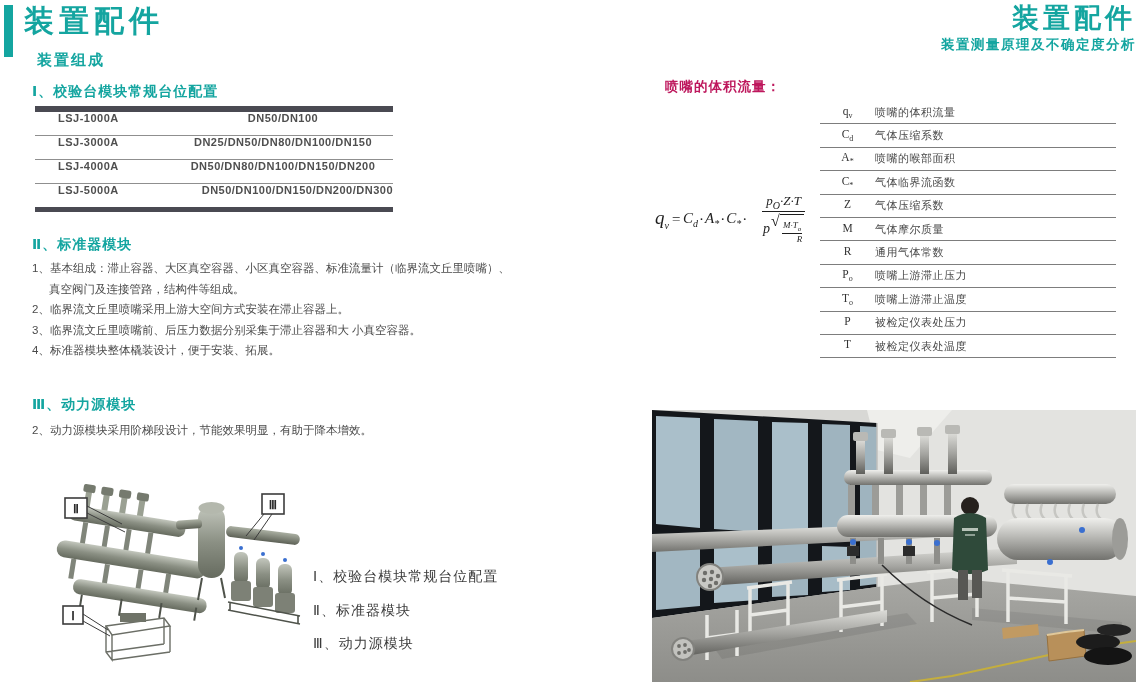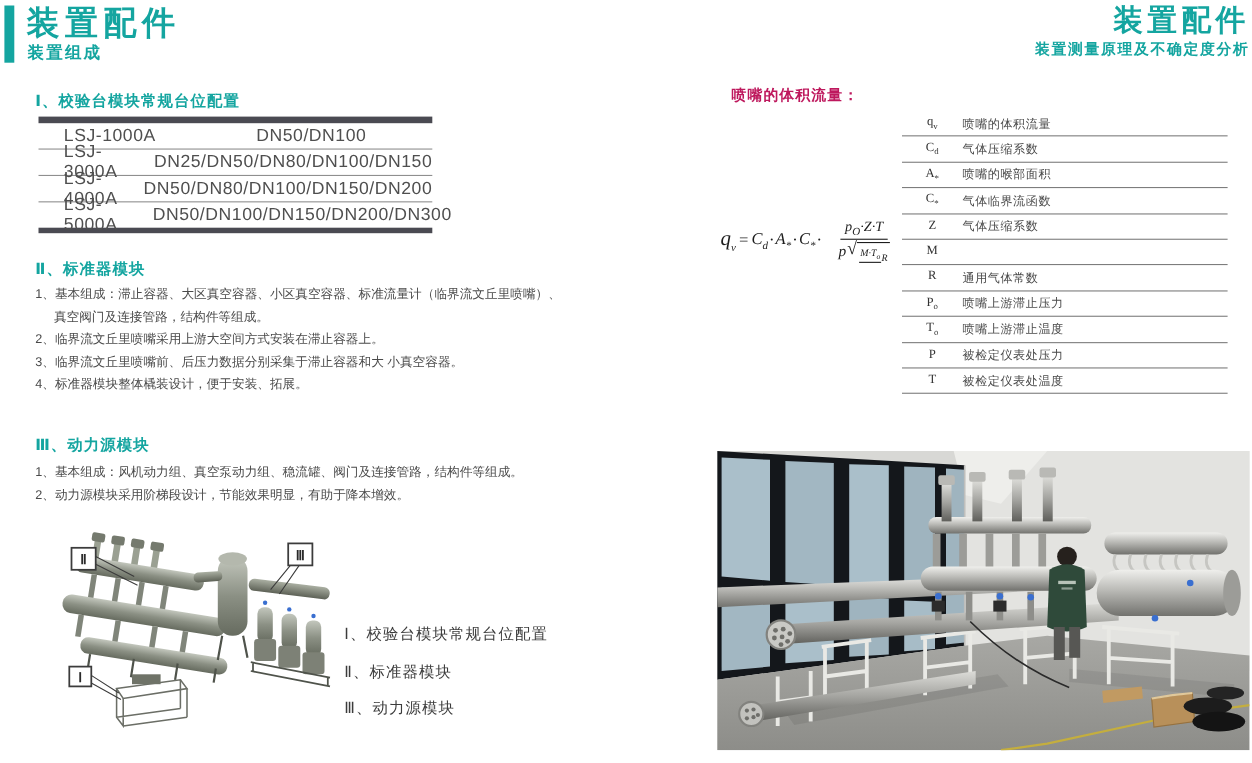--- a/index.html
+++ b/index.html
@@ -2,39 +2,39 @@
 <html><head>
 <meta charset="utf-8">
 <style>
   html,body{margin:0;padding:0;background:#fff;}
   .page{position:relative;width:1138px;height:694px;background:#ffffff;overflow:hidden;
         font-family:"Liberation Sans","DejaVu Sans",sans-serif;}
   
   .accent-bar{position:absolute;left:4px;top:5px;width:9px;height:52px;background:#14a5a0;}
   .lp-title{position:absolute;left:24px;top:1px;margin:0;font-size:30px;font-weight:bold;
             color:#14a5a0;letter-spacing:5px;}
-  .lp-sub{position:absolute;left:25px;top:39px;margin:0;font-size:15px;font-weight:bold;
+  .lp-sub{position:absolute;left:25px;top:39px;margin:12px;font-size:15px;font-weight:bold;
           color:#14a5a0;letter-spacing:2px;}
   .rp-title{position:absolute;right:2px;top:0px;margin:0;font-size:27px;font-weight:bold;
             color:#14a5a0;letter-spacing:4px;text-align:right;}
   .rp-sub{position:absolute;right:2px;top:36px;margin:0;font-size:13.5px;font-weight:bold;
           color:#14a5a0;letter-spacing:1.5px;text-align:right;}
   
   .sec-heading{position:absolute;margin:0;font-size:14px;font-weight:bold;color:#14a5a0;letter-spacing:1px;}
   .s1{left:32px;top:83px;}
   .s2{left:32px;top:236px;}
   .s3{left:32px;top:396px;}
   .flow-heading{position:absolute;left:665px;top:78px;margin:0;font-size:13.5px;font-weight:bold;
                 color:#be185d;letter-spacing:1px;}
   
   .cfg-table{position:absolute;left:35px;top:106px;width:358px;}
   .cfg-bar{height:6px;background:#4a4a52;}
   .cfg-bar.bottom{height:5px;}
-  .cfg-row{display:flex;align-items:center;height:23px;border-bottom:1px solid #8f8f8f;
-           font-size:16px;color:#4f4f4f;}
+  .cfg-row{display:flex;height:23px;border-bottom:1px solid #8f8f8f;
+           font-size:11px;color:#4f4f4f;font-weight:bold;}
   .cfg-row:last-child{border-bottom:none;gap:32px;}
   .cfg-model{width:115px;padding-left:23px;letter-spacing:.5px;}
   .cfg-sizes{flex:1;text-align:center;letter-spacing:.5px;}
   
   .para{position:absolute;left:32px;font-size:11.5px;color:#4a4a4a;}
   .p2{top:258px;}
   .p3{top:420px;}
   .para-line{line-height:20.6px;white-space:nowrap;}
   .p3 .para-line{line-height:21px;}
   .para-line.indented{padding-left:17px;}
@@ -48,21 +48,21 @@
   .formula .lhs{font-size:19px;}
   .formula sub{font-size:10px;font-style:italic;}
   .f-eq{margin:0 2px;}
   .f-dot{margin:0 1px;font-style:normal;}
   .frac{display:inline-flex;flex-direction:column;align-items:center;margin-left:14px;line-height:1.1;}
   .frac-num{border-bottom:1px solid #1d1d1d;padding:0 4px 1px;font-size:13px;}
   .frac-den{padding-top:1px;display:flex;align-items:center;font-size:14px;}
   .rad{display:inline-flex;align-items:flex-start;margin-left:1px;}
   .rad-sign{font-style:normal;font-size:16px;line-height:1;}
   .rad-body{border-top:1px solid #1d1d1d;padding:1px 2px 0;margin-top:1px;}
-  .mini-frac{display:inline-flex;align-items:flex-end;font-size:9px;line-height:1.15;}
+  .mini-frac{display:inline-flex;flex-direction:column;align-items:flex-end;font-size:9px;line-height:1.15;}
   .mini-num{border-bottom:1px solid #1d1d1d;padding:0 1px;}
   .mini-frac sub{font-size:7px;}
   
   .sym-table{position:absolute;left:820px;top:101px;width:296px;}
   .sym-row{display:flex;align-items:center;height:22.4px;border-bottom:1px solid #7d7d7d;}
   .sym-cell-sym{width:55px;text-align:center;font-family:"Liberation Serif","DejaVu Serif",serif;
                 font-size:11.5px;color:#333;}
   .sym-cell-sym sub{font-size:8px;}
   .sym-cell-desc{flex:1;font-size:11px;color:#4a4a4a;letter-spacing:.5px;}
   
@@ -117,21 +117,20 @@
       <div class="para-line">2、临界流文丘里喷嘴采用上游大空间方式安装在滞止容器上。</div>
 
       <div class="para-line">3、临界流文丘里喷嘴前、后压力数据分别采集于滞止容器和大  小真空容器。</div>
 
       <div class="para-line">4、标准器模块整体橇装设计，便于安装、拓展。</div>
     </div>
 
   <h3 class="sec-heading s3">Ⅲ、动力源模块</h3>
   <div class="para p3">
 
-      <div class="para-line">1、基本组成：风机动力组、真空泵动力组、稳流罐、阀门及连接管路，结构件等组成。</div>
 
       <div class="para-line">2、动力源模块采用阶梯段设计，节能效果明显，有助于降本增效。</div>
     </div>
 
   <svg class="diagram" width="258" height="196" viewBox="0 0 258 196">
     <defs>
       <linearGradient id="g1" x1="0" y1="0" x2="0" y2="1">
         <stop offset="0" stop-color="#c3c7bd"></stop>
           <stop offset="0.5" stop-color="#8b9084"></stop>
           <stop offset="1" stop-color="#666b5f"></stop>
@@ -269,20 +268,21 @@
         <div class="sym-cell-desc">气体临界流函数</div>
       </div>
 
       <div class="sym-row">
         <div class="sym-cell-sym"><span>Z</span><sub></sub></div>
         <div class="sym-cell-desc">气体压缩系数</div>
       </div>
 
       <div class="sym-row">
         <div class="sym-cell-sym"><span>M</span><sub></sub></div>
+        <div class="sym-cell-desc">气体摩尔质量</div>
       </div>
 
       <div class="sym-row">
         <div class="sym-cell-sym"><span>R</span><sub></sub></div>
         <div class="sym-cell-desc">通用气体常数</div>
       </div>
 
       <div class="sym-row">
         <div class="sym-cell-sym"><span>P</span><sub>o</sub></div>
         <div class="sym-cell-desc">喷嘴上游滞止压力</div>

